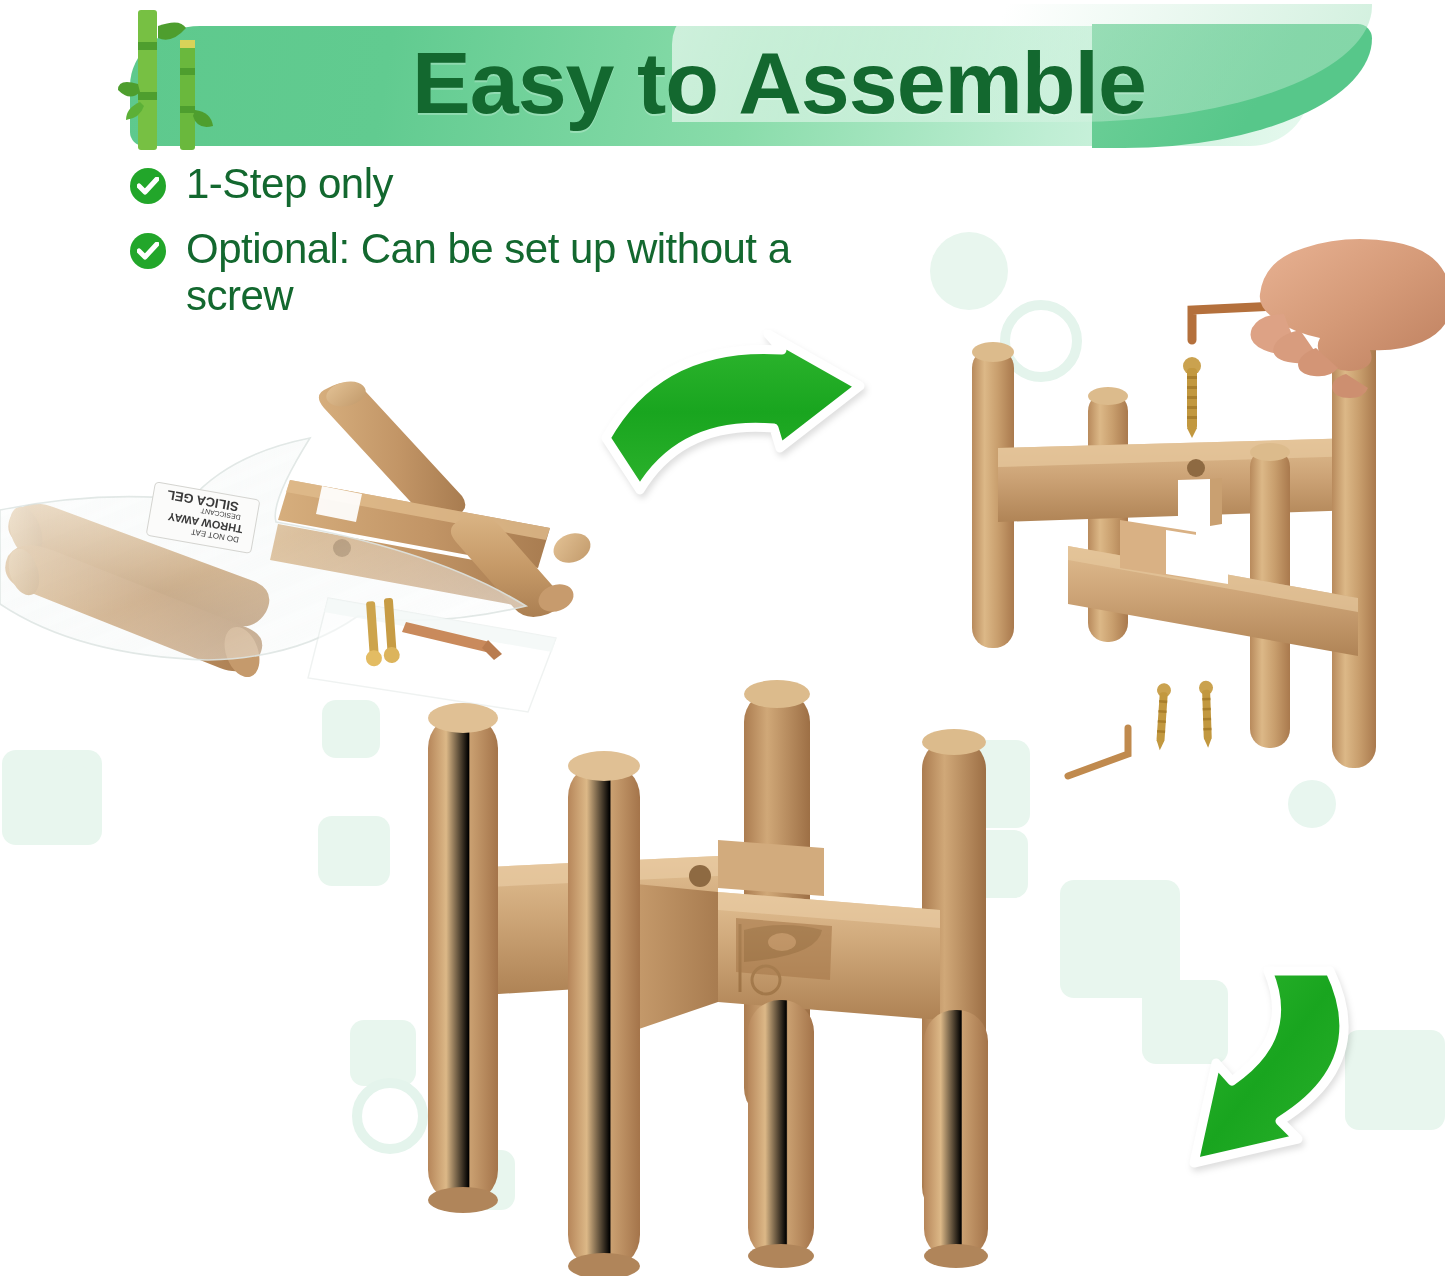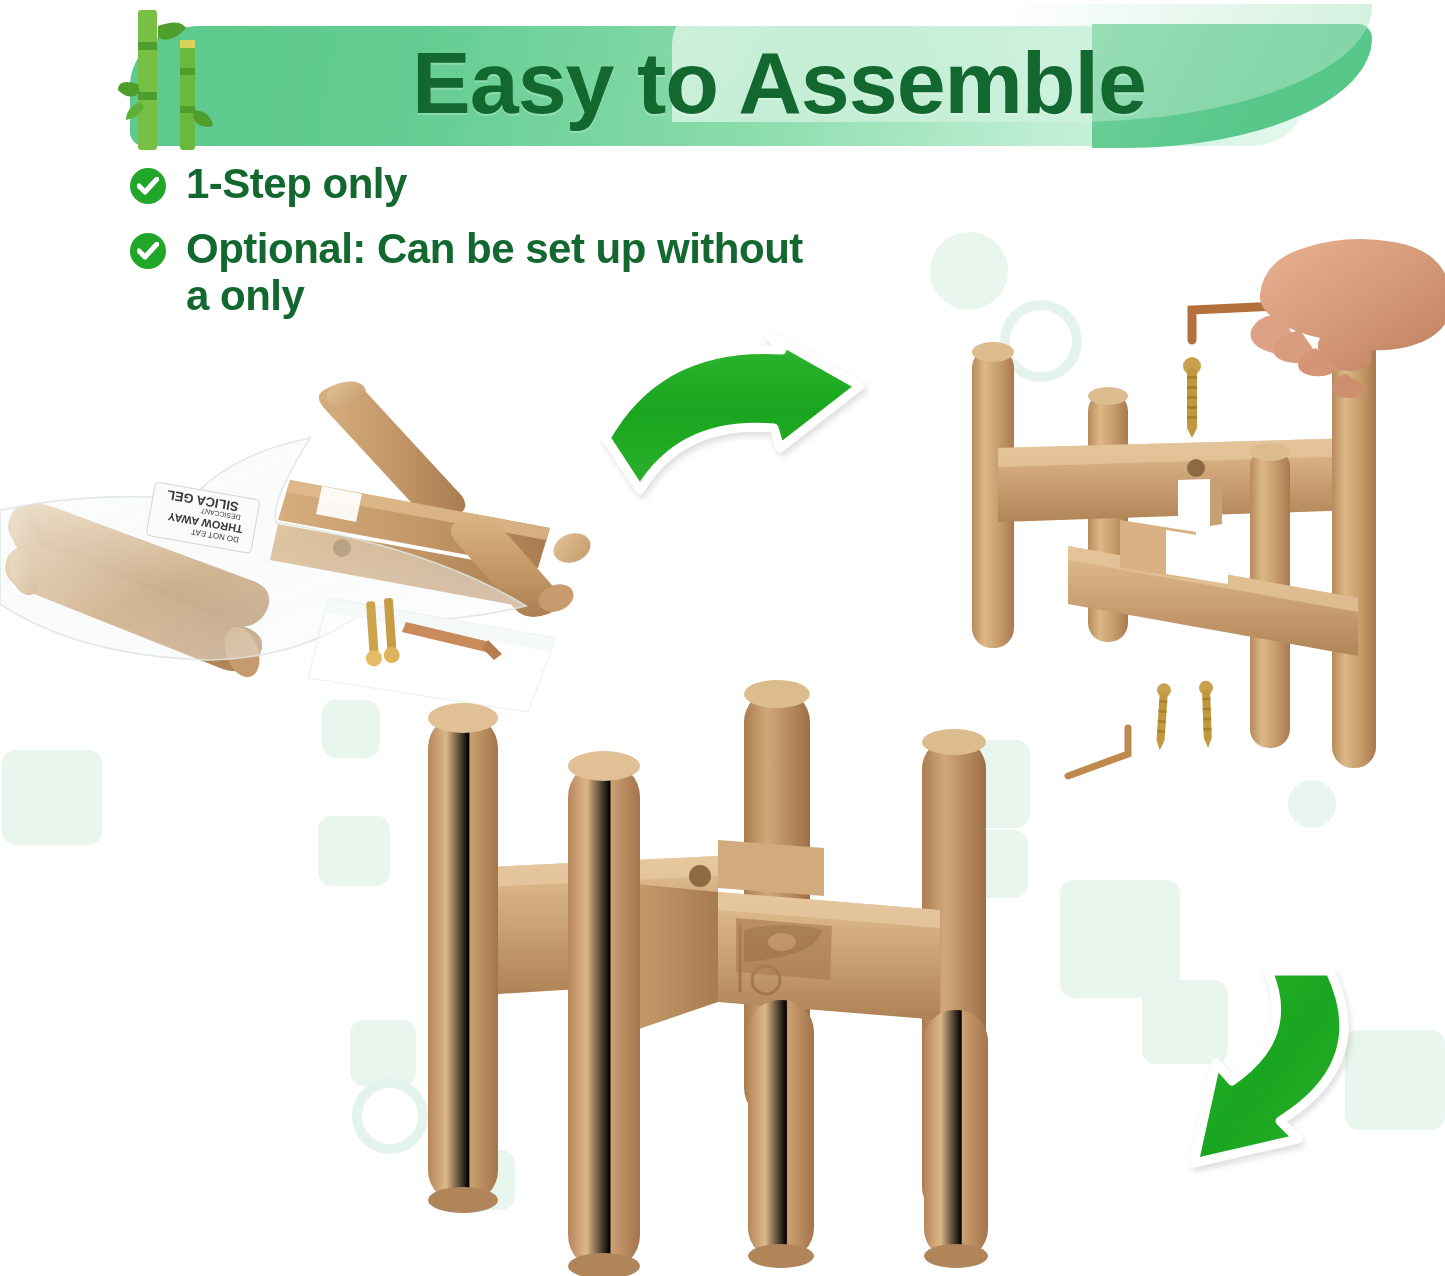--- a/index.html
+++ b/index.html
@@ -49,21 +49,21 @@
 
   
   .bullets{position:absolute;left:130px;top:160px;width:780px;}
   .bullet{display:flex;align-items:flex-start;margin-bottom:18px;}
   .check{
     flex:0 0 auto;width:36px;height:36px;border-radius:50%;
     background:#22a62a;margin-right:20px;margin-top:8px;position:relative;
   }
   .check svg{position:absolute;left:7px;top:9px;}
   .btext{
-    font-size:42px;font-weight:bold;color:#13682f;line-height:1.12;
+    font-size:42px;font-weight:normal;color:#13682f;line-height:1.12;
     letter-spacing:-0.5px;
   }
 
   
   .photo{position:absolute;}
 
   
   .arrow{position:absolute;filter:drop-shadow(2px 4px 3px rgba(0,0,0,.13));}
 </style>
 </head>
@@ -121,21 +121,21 @@
           </svg>
       </span>
       <span class="btext">1-Step only</span>
     </div>
     <div class="bullet">
       <span class="check">
         <svg width="22" height="18" viewBox="0 0 22 18">
             <path d="M2 9 L8 15 L20 2" stroke="#ffffff" stroke-width="5" fill="none" stroke-linecap="round" stroke-linejoin="round"></path>
           </svg>
       </span>
-      <span class="btext" style="max-width:640px">Optional: Can be set up without a only</span>
+      <span class="btext" style="max-width:640px">Optional: Can be set up without a screw</span>
     </div>
   </div>
 
   <svg class="photo" style="left:-10px;top:360px;" width="650" height="360" viewBox="0 0 650 360">
     <defs>
       <linearGradient id="bamA" x1="0" y1="0" x2="0" y2="1">
         <stop offset="0" stop-color="#d9b383"></stop>
           <stop offset=".5" stop-color="#c69a68"></stop>
           <stop offset="1" stop-color="#ab7f52"></stop>
       </linearGradient>

